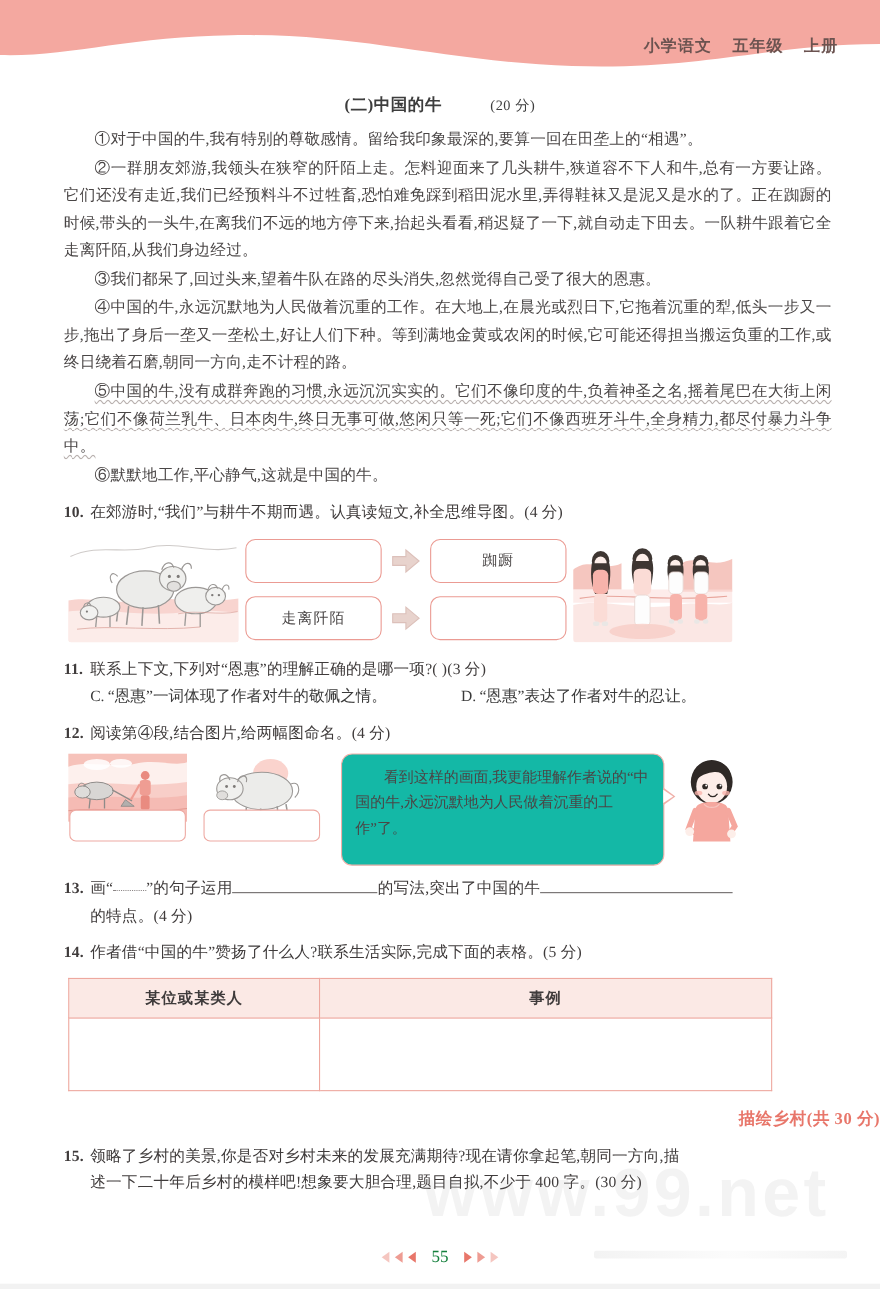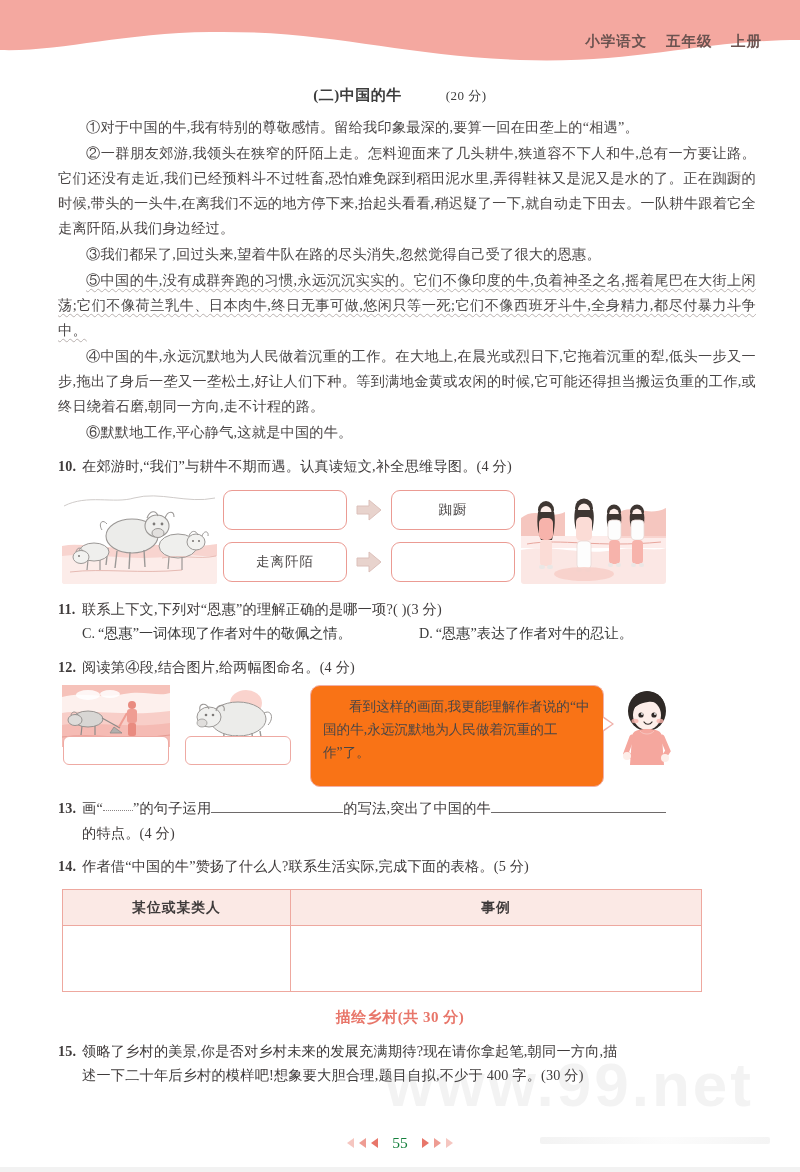--- a/index.html
+++ b/index.html
@@ -162,21 +162,21 @@
     margin-top: -11px;
     position: relative;
     z-index: 3;
   }
   .bubble {
     position: relative;
     width: 268px;
     min-height: 82px;
     border: 1.6px solid #f0b0a9;
     border-radius: 10px;
-    background: #f97316;
+    background: #14b8a6;
     padding: 9px 12px;
     font-size: 13.6px;
     line-height: 23px;
     color: #4a4646;
     text-indent: 26px;
     margin-left: 4px;
   }
   .bubble-tail {
     position: absolute;
     right: -11px;
@@ -230,21 +230,21 @@
   }
   table.answer-table th.c1 { width: 225px; }
   table.answer-table td {
     border: 1.4px solid #eea89f;
     height: 63px;
     background: #fff;
   }
 
   
   .section-head {
-    text-align: center;
+    text-align: right;
     font-size: 15px;
     font-weight: bold;
     color: #e8766a;
     margin: 16px 0 12px 0;
     letter-spacing: 0.5px;
   }
 
   
   .footer {
     position: absolute;
@@ -319,22 +319,22 @@
 
   <div class="passage-title">
     <span>(二)中国的牛</span><span class="score">(20 分)</span>
   </div>
 
   <div class="body-wrap">
 
     <p class="para">①对于中国的牛,我有特别的尊敬感情。留给我印象最深的,要算一回在田垄上的“相遇”。</p>
     <p class="para">②一群朋友郊游,我领头在狭窄的阡陌上走。怎料迎面来了几头耕牛,狭道容不下人和牛,总有一方要让路。它们还没有走近,我们已经预料斗不过牲畜,恐怕难免踩到稻田泥水里,弄得鞋袜又是泥又是水的了。正在踟蹰的时候,带头的一头牛,在离我们不远的地方停下来,抬起头看看,稍迟疑了一下,就自动走下田去。一队耕牛跟着它全走离阡陌,从我们身边经过。</p>
     <p class="para">③我们都呆了,回过头来,望着牛队在路的尽头消失,忽然觉得自己受了很大的恩惠。</p>
+    <p class="para">④中国的牛,永远沉默地为人民做着沉重的工作。在大地上,在晨光或烈日下,它拖着沉重的犁,低头一步又一步,拖出了身后一垄又一垄松土,好让人们下种。等到满地金黄或农闲的时候,它可能还得担当搬运负重的工作,或终日绕着石磨,朝同一方向,走不计程的路。</p>
     <p class="para wavy-line">⑤中国的牛,没有成群奔跑的习惯,永远沉沉实实的。它们不像印度的牛,负着神圣之名,摇着尾巴在大街上闲荡;它们不像荷兰乳牛、日本肉牛,终日无事可做,悠闲只等一死;它们不像西班牙斗牛,全身精力,都尽付暴力斗争中。</p>
-    <p class="para">④中国的牛,永远沉默地为人民做着沉重的工作。在大地上,在晨光或烈日下,它拖着沉重的犁,低头一步又一步,拖出了身后一垄又一垄松土,好让人们下种。等到满地金黄或农闲的时候,它可能还得担当搬运负重的工作,或终日绕着石磨,朝同一方向,走不计程的路。</p>
     <p class="para">⑥默默地工作,平心静气,这就是中国的牛。</p>
 
     <div class="q">
       <span class="q-num">10.</span><span class="q-body">在郊游时,“我们”与耕牛不期而遇。认真读短文,补全思维导图。(4 分)</span>
     </div>
   </div>
 
   <div class="mindmap">
 
     <div class="illus">

